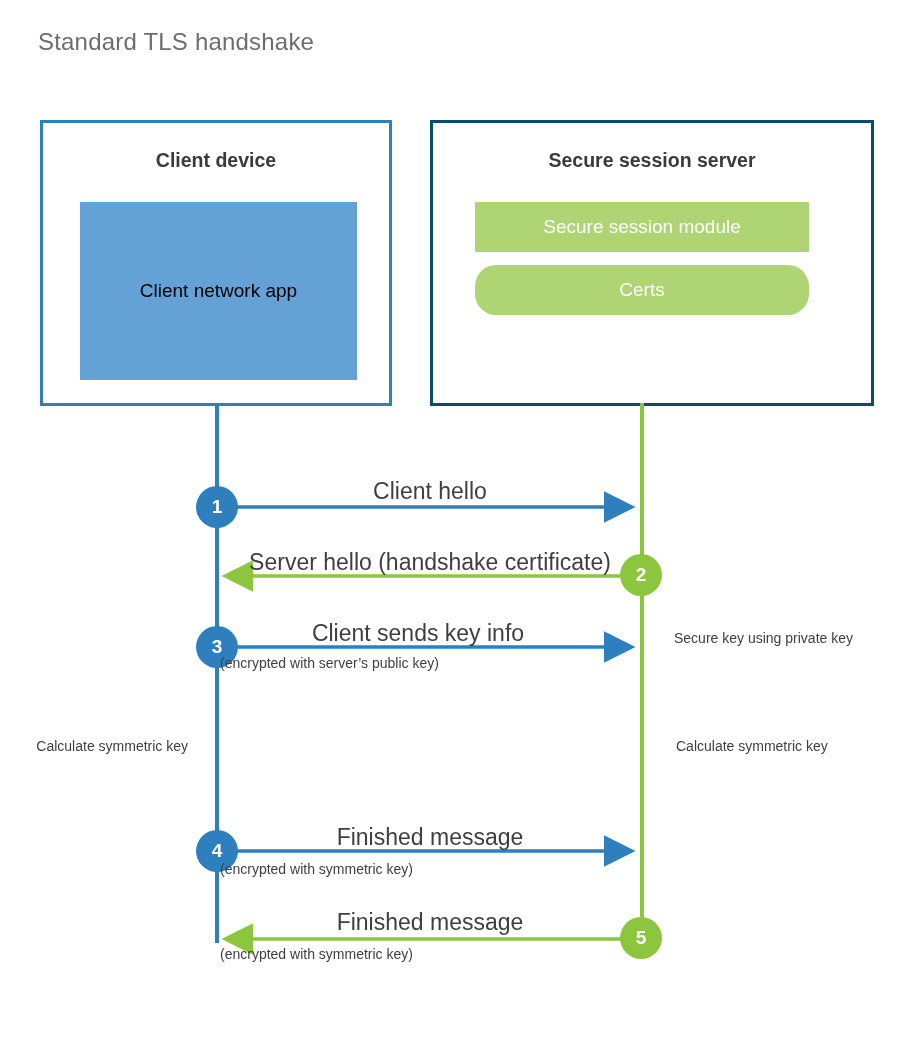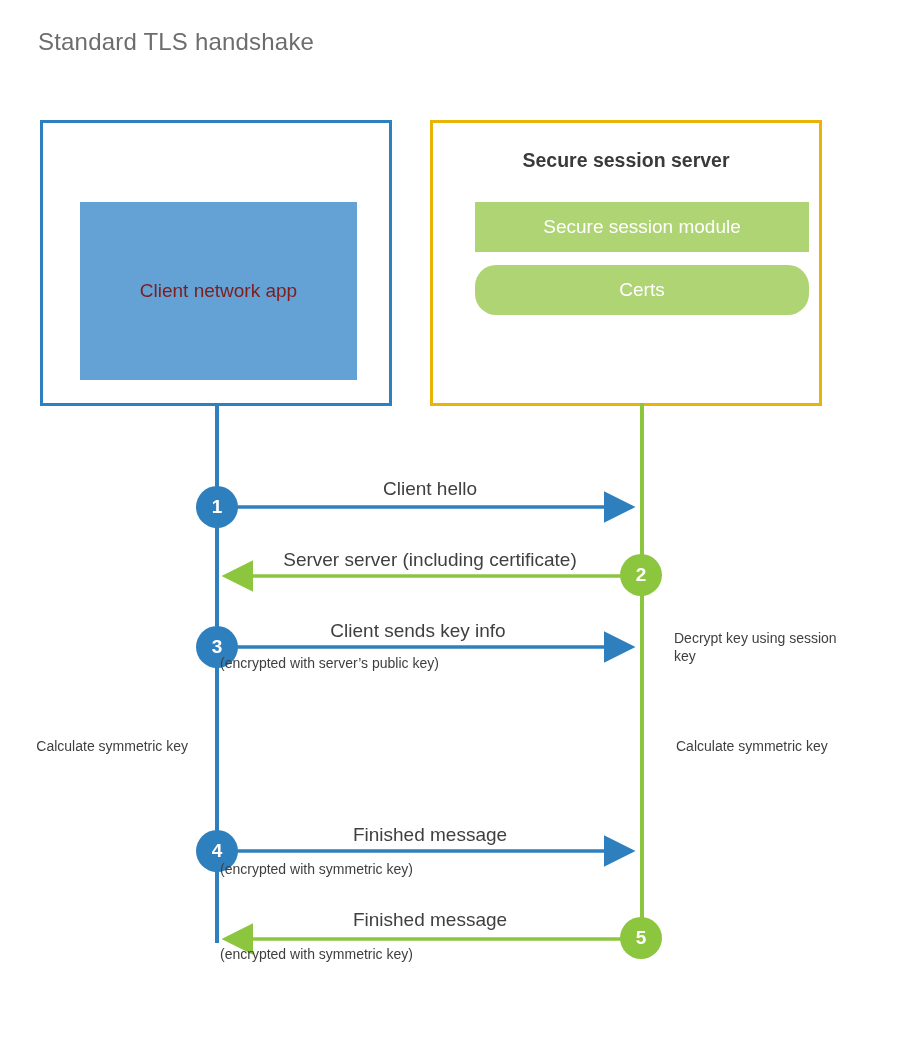--- a/index.html
+++ b/index.html
@@ -36,44 +36,44 @@
   #client-device-box {
     left: 40px;
     top: 120px;
     width: 352px;
     height: 286px;
     border: 3px solid #2E7FBE;
   }
   #secure-session-server-box {
     left: 430px;
     top: 120px;
-    width: 392px;
+    width: 444px;
     height: 286px;
-    border: 3px solid #eab308;
+    border: 3px solid #0c4a6e;
   }
   .entity-title {
     position: absolute;
     left: 0;
     right: 0;
     top: 26px;
     text-align: center;
     font-size: 19.5px;
     font-weight: bold;
     color: #3a3a3a;
   }
 
   
   #client-network-app {
     position: absolute;
     left: 37px;
     top: 79px;
     width: 277px;
     height: 178px;
     background: #64A2D5;
-    color: #7f1d1d;
+    color: #000000;
     font-size: 19px;
     display: flex;
     align-items: center;
     justify-content: center;
     text-align: center;
     line-height: 1.35;
     padding: 13px 10px;
     box-sizing: border-box;
   }
 
@@ -136,21 +136,21 @@
 
   
   .arrow-svg {
     position: absolute;
     overflow: visible;
   }
 
   
   .msg-label {
     position: absolute;
-    font-size: 19px;
+    font-size: 23px;
     color: #3f3f3f;
     text-align: center;
     white-space: nowrap;
   }
   .msg-sublabel {
     position: absolute;
     font-size: 14px;
     color: #3f3f3f;
     text-align: left;
     white-space: nowrap;
@@ -190,20 +190,21 @@
     width: 180px;
     text-align: left;
   }
 </style>
 </head>
 <body>
 
 <div id="diagram-title">Standard TLS handshake</div>
 
 <div class="entity-box" id="client-device-box">
+  <div class="entity-title">Client device</div>
   <div id="client-network-app">Client network app</div>
 </div>
 
 <div class="entity-box" id="secure-session-server-box">
   <div class="entity-title">Secure session server</div>
   <div class="server-bar" id="server-bar-0">Secure session module</div>
   <div class="server-bar" id="server-bar-1">Certs</div>
 </div>
 
 <div class="lifeline" id="client-lifeline"></div>
@@ -255,26 +256,26 @@
 </svg>
 
 <div class="step-circle blue" id="step-circle-1">1</div>
 <div class="step-circle green" id="step-circle-2">2</div>
 <div class="step-circle blue" id="step-circle-3">3</div>
 <div class="step-circle blue" id="step-circle-4">4</div>
 <div class="step-circle green" id="step-circle-5">5</div>
 
 <div class="msg-label" id="label-1">Client hello</div>
 
-<div class="msg-label" id="label-2">Server server (including certificate)</div>
+<div class="msg-label" id="label-2">Server hello (handshake certificate)</div>
 
 <div class="msg-label" id="label-3">Client sends key info</div>
 <div class="msg-sublabel" id="sublabel-3">(encrypted with server’s public key)</div>
 
 <div class="msg-label" id="label-4">Finished message</div>
 <div class="msg-sublabel" id="sublabel-4">(encrypted with symmetric key)</div>
 
 <div class="msg-label" id="label-5">Finished message</div>
 <div class="msg-sublabel" id="sublabel-5">(encrypted with symmetric key)</div>
 
-<div class="side-note" id="note-decrypt-key">Decrypt key using session key</div>
+<div class="side-note" id="note-decrypt-key">Secure key using private key</div>
 <div class="side-note" id="note-calc-client">Calculate symmetric key</div>
 <div class="side-note" id="note-calc-server">Calculate symmetric key</div>
 
 </body></html>

